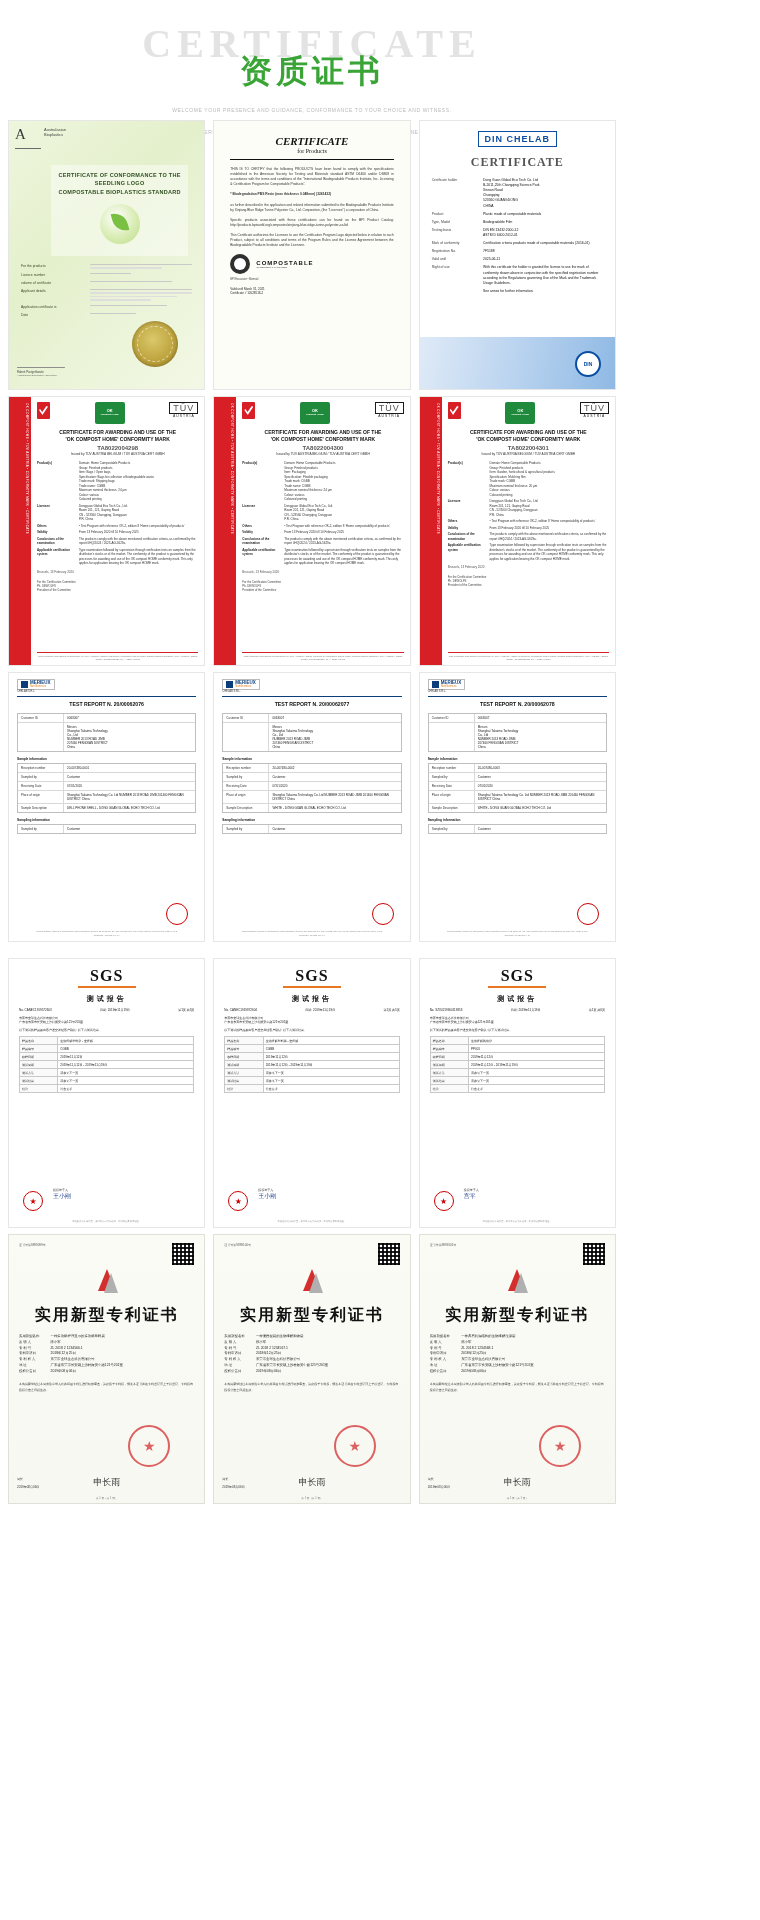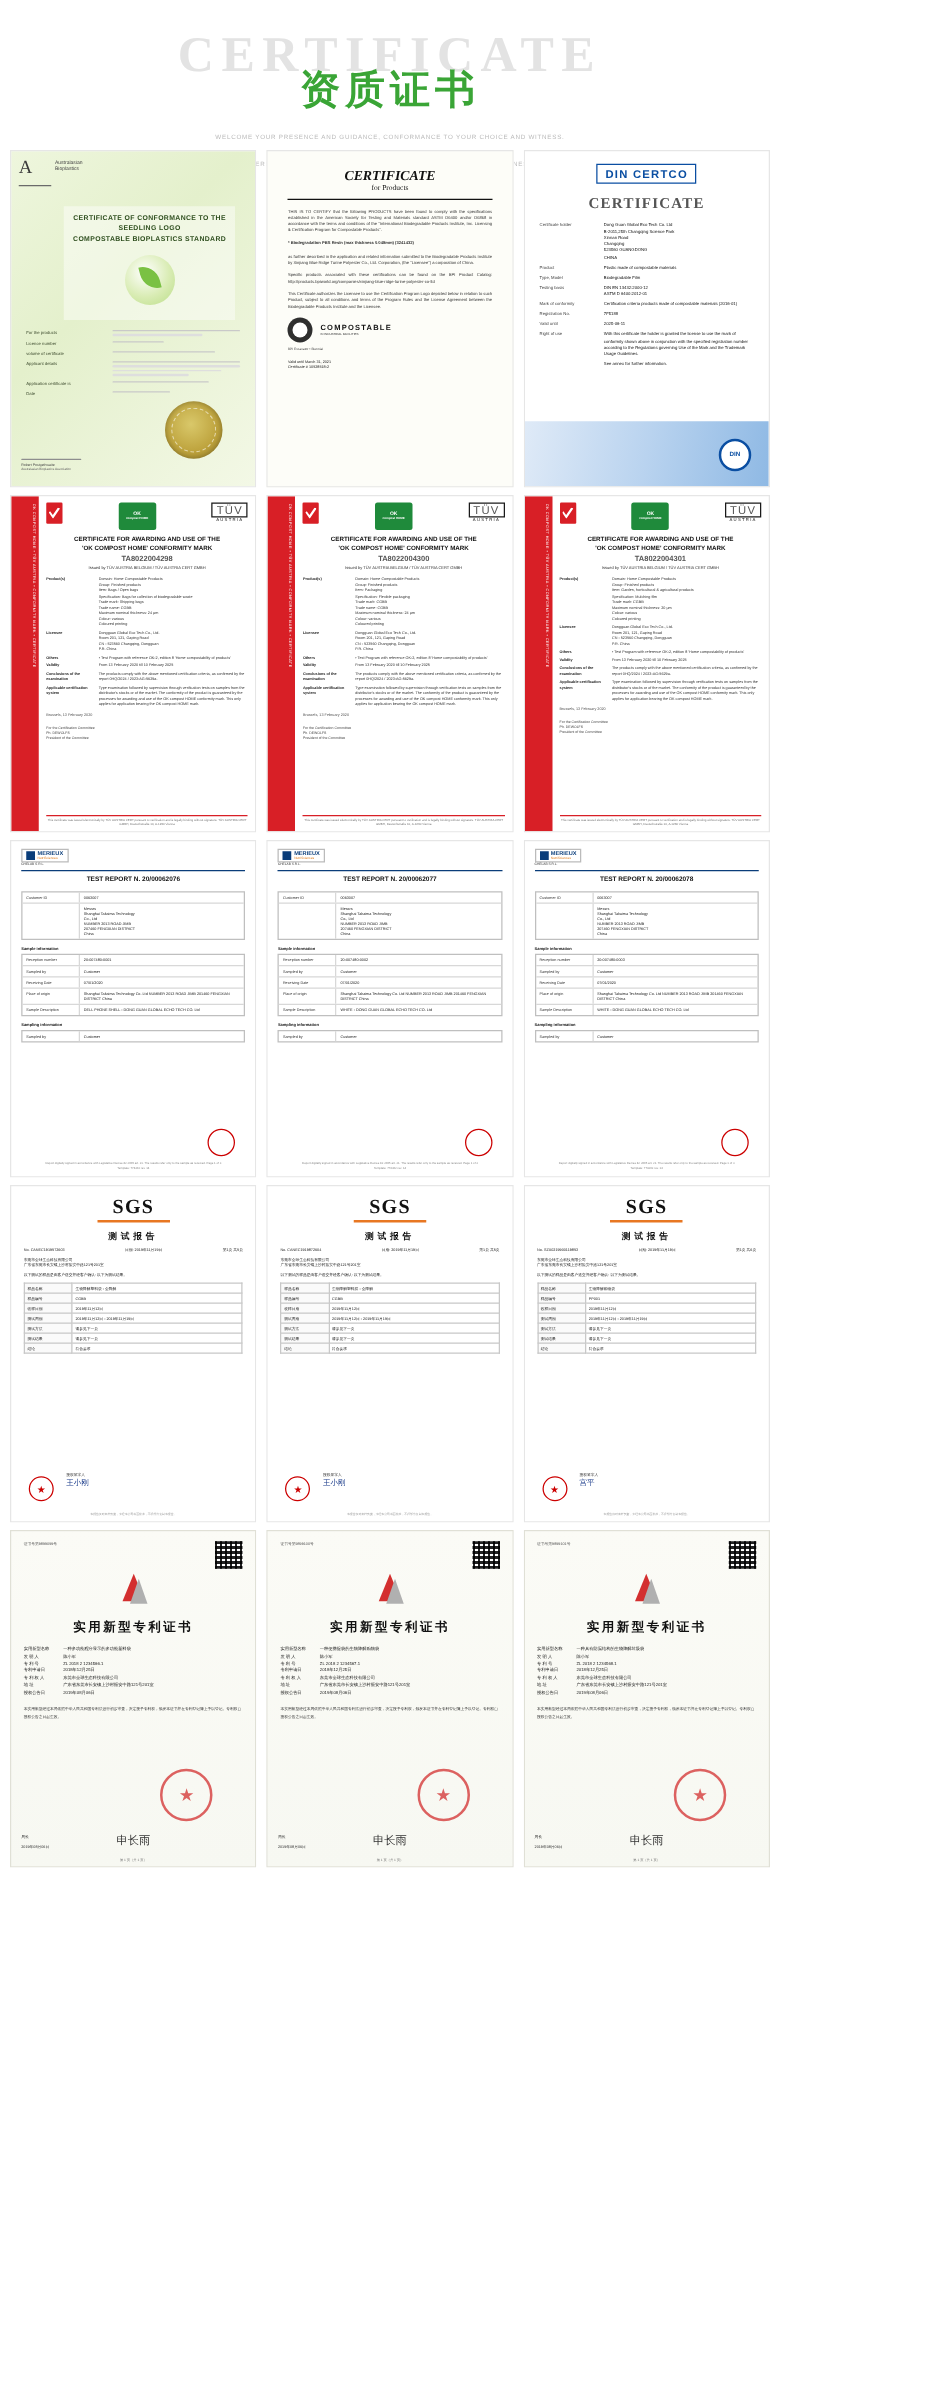--- a/index.html
+++ b/index.html
@@ -180,21 +180,21 @@
   .mer-box { border:1px solid #bfbfbf; }
   .mer-boxrow { display:flex; border-bottom:1px solid #d8d8d8; }
   .mer-boxrow:last-child { border-bottom:none; }
   .mer-boxrow .k { width:26%; font-size:3px; padding:2px 3px; color:#333; border-right:1px solid #d8d8d8;}
   .mer-boxrow .v { flex:1; font-size:3px; padding:2px 3px; color:#222;}
   .mer-sec { font-size:3.2px; font-weight:bold; margin:5px 0 2px; color:#111;}
   .mer-foot { position:absolute; left:8px; right:8px; bottom:4px; font-size:2.3px; color:#888; text-align:center; line-height:1.5;}
   .mer-stamp { position:absolute; right:16px; bottom:16px; width:22px; height:22px; border-radius:50%; border:1px solid #c00; }
 
   
-  .d-sgs { background:#fff; padding:8px 10px; position:relative; }
+  .d-sgs { background:#fff; padding:8px 10px; position:relative;margin-top:10px; }
   .sgs-logo { text-align:center; font-size:16px; font-weight:bold; letter-spacing:1px; color:#111; font-family:"Liberation Serif",serif; }
   .sgs-line { height:2px; background:#e87722; width:58px; margin:1px auto 0; }
   .sgs-title { text-align:center; font-size:7px; font-weight:bold; margin:6px 0 4px; letter-spacing:3px; color:#111;}
   .sgs-head { display:flex; justify-content:space-between; font-size:3px; color:#222; }
   .sgs-tbl { width:100%; border-collapse:collapse; margin-top:4px; }
   .sgs-tbl td { border:1px solid #c8c8c8; font-size:3px; padding:1.5px 2px; color:#222; }
   .sgs-tbl td.k { width:22%; background:#fafafa; }
   .sgs-star { position:absolute; left:14px; bottom:16px; width:20px;height:20px;border-radius:50%;border:1px solid #c00; }
   .sgs-star:after{content:"★";position:absolute;inset:0;display:flex;align-items:center;justify-content:center;color:#c00;font-size:8px;}
   .sgs-foot { position:absolute; left:10px; right:10px; bottom:4px; font-size:2.3px; color:#999; text-align:center;}
@@ -207,21 +207,21 @@
   .pat-topline { display:flex; justify-content:space-between; align-items:flex-start; font-size:3px; color:#555;}
   .qr { width:22px;height:22px;background:
       repeating-linear-gradient(#222 0 2px, #fff 2px 4px),
       repeating-linear-gradient(90deg,#222 0 2px, #fff 2px 4px);
       background-blend-mode: multiply; }
   .pat-emblem { width:34px;height:34px;margin:4px auto 2px; position:relative;}
   .pat-emblem .p1 { position:absolute; left:8px; top:0; width:0;height:0;
     border-left:9px solid transparent;border-right:9px solid transparent;border-bottom:22px solid #d32f2f; }
   .pat-emblem .p2 { position:absolute; left:14px; top:4px; width:0;height:0;
     border-left:7px solid transparent;border-right:7px solid transparent;border-bottom:20px solid #b0b0b0; }
-  .pat-title { text-align:center; font-size:10px; font-weight:bold; color:#111; letter-spacing:2px; font-family:"DejaVu Sans",sans-serif; margin-top:2px;}
+  .pat-title { text-align:center; font-size:16px; font-weight:bold; color:#111; letter-spacing:2px; font-family:"DejaVu Sans",sans-serif; margin-top:2px;}
   .pat-rows { margin-top:8px; }
   .pat-row { display:flex; font-size:3.4px; line-height:1.7; color:#222; }
   .pat-row .k { width:18%; }
   .pat-row .v { flex:1; }
   .pat-redseal {
     position:absolute; right:34px; bottom:36px; width:42px;height:42px;border-radius:50%;
     border:2px solid #d32f2f; opacity:.75;
   }
   .pat-redseal:after{content:"★";position:absolute;inset:0;display:flex;align-items:center;justify-content:center;color:#d32f2f;font-size:14px;}
   .pat-sign { position:absolute; left:0; right:0; bottom:14px; text-align:center; font-size:9px; color:#333; font-family:"DejaVu Sans",sans-serif;}
@@ -327,21 +327,21 @@
         </div>
         <div style="font-size:2.6px;color:#444;margin-top:4px">BPI Excavator • Biennial</div>
         <div style="font-size:3px;color:#222;margin-top:6px">Valid until March 31, 2021</div>
         <div style="font-size:3px;color:#222">Certificate # 10528518-2</div>
       </div>
     </div>
 
     <div class="cell">
       <div class="doc d-din">
         <div style="text-align:center">
-          <span class="din-logo">DIN CERTCO</span>
+          <span class="din-logo">DIN CHELAB</span>
         </div>
         <div class="title">CERTIFICATE</div>
         <div style="position:relative;z-index:2">
           <div class="din-row">
               <div class="k">Certificate holder</div>
               <div class="v" style="white-space:pre-line">Dong Guan Global Eco Tech Co. Ltd
 B-2011,25th Changqing Science Park
 Xinnan Road
 Changqing
 523560 GUANGDONG

